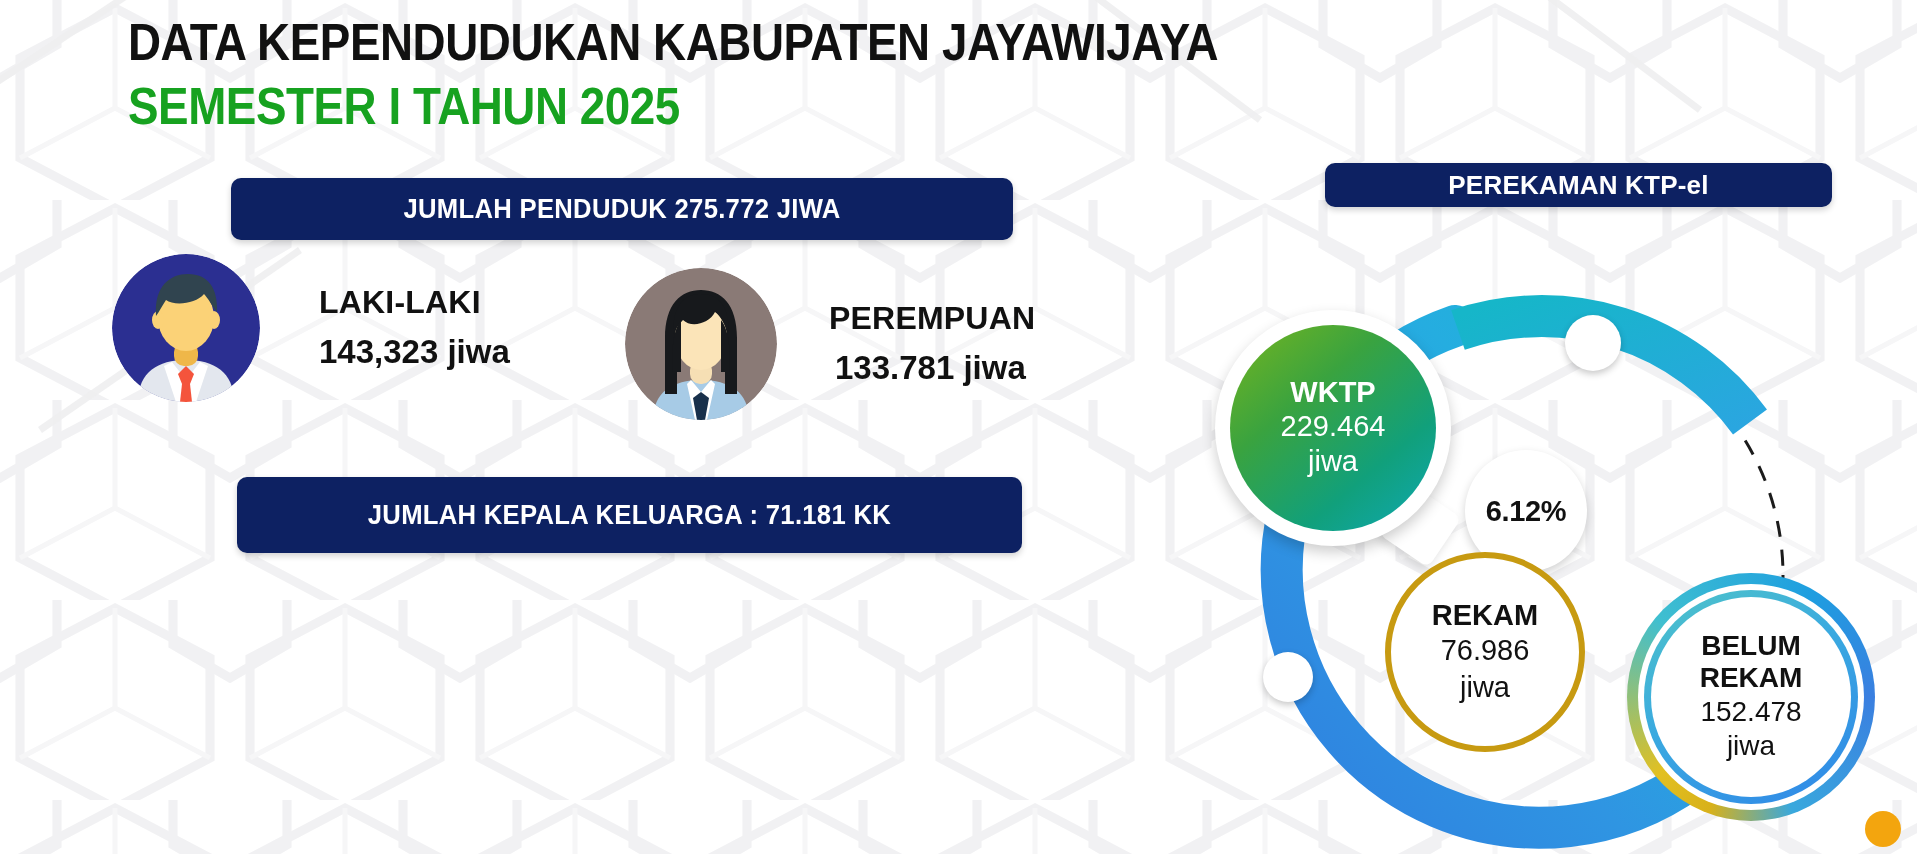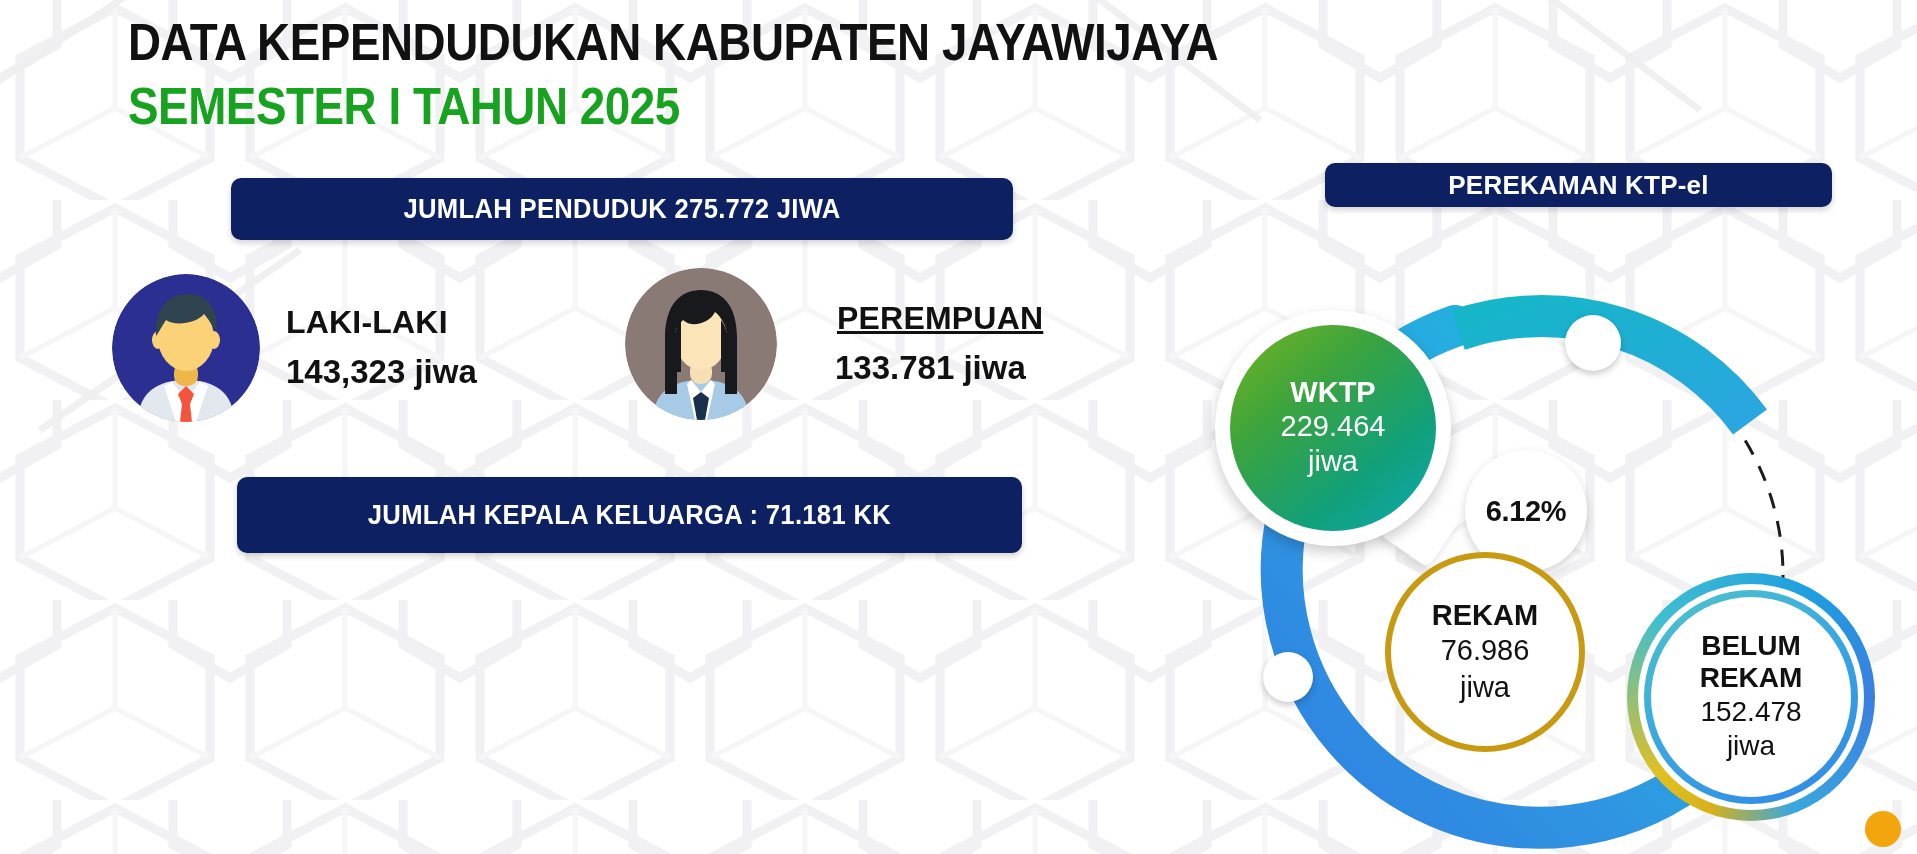--- a/index.html
+++ b/index.html
@@ -95,21 +95,21 @@
     font-size: 26px;
     letter-spacing: 0.2px;
   }
 
   
   .gender-block {
     position: absolute;
     display: flex;
     align-items: center;
   }
-  #gender-male { left: 112px; top: 274px; }
+  #gender-male { left: 112px; top: 254px; gap: 33px; }
   #gender-female { left: 625px; top: 268px; }
 
   .avatar {
     width: 146px;
     height: 146px;
     border-radius: 50%;
     overflow: hidden;
     flex: none;
     position: relative;
   }
@@ -125,21 +125,21 @@
     letter-spacing: 0.2px;
     line-height: 1.1;
   }
   .gender-value {
     font-size: 33px;
     font-weight: bold;
     color: #111111;
     margin-top: 14px;
     line-height: 1.1;
   }
-  #gender-female .gender-label { margin-left: 10px; text-decoration: underline; }
+  #gender-female .gender-label { margin-left: 2px; }
   #gender-female .gender-value { margin-left: 8px; }
 
   
   #donut-wrap {
     position: absolute;
     left: 1190px;
     top: 290px;
     width: 700px;
     height: 600px;
   }

